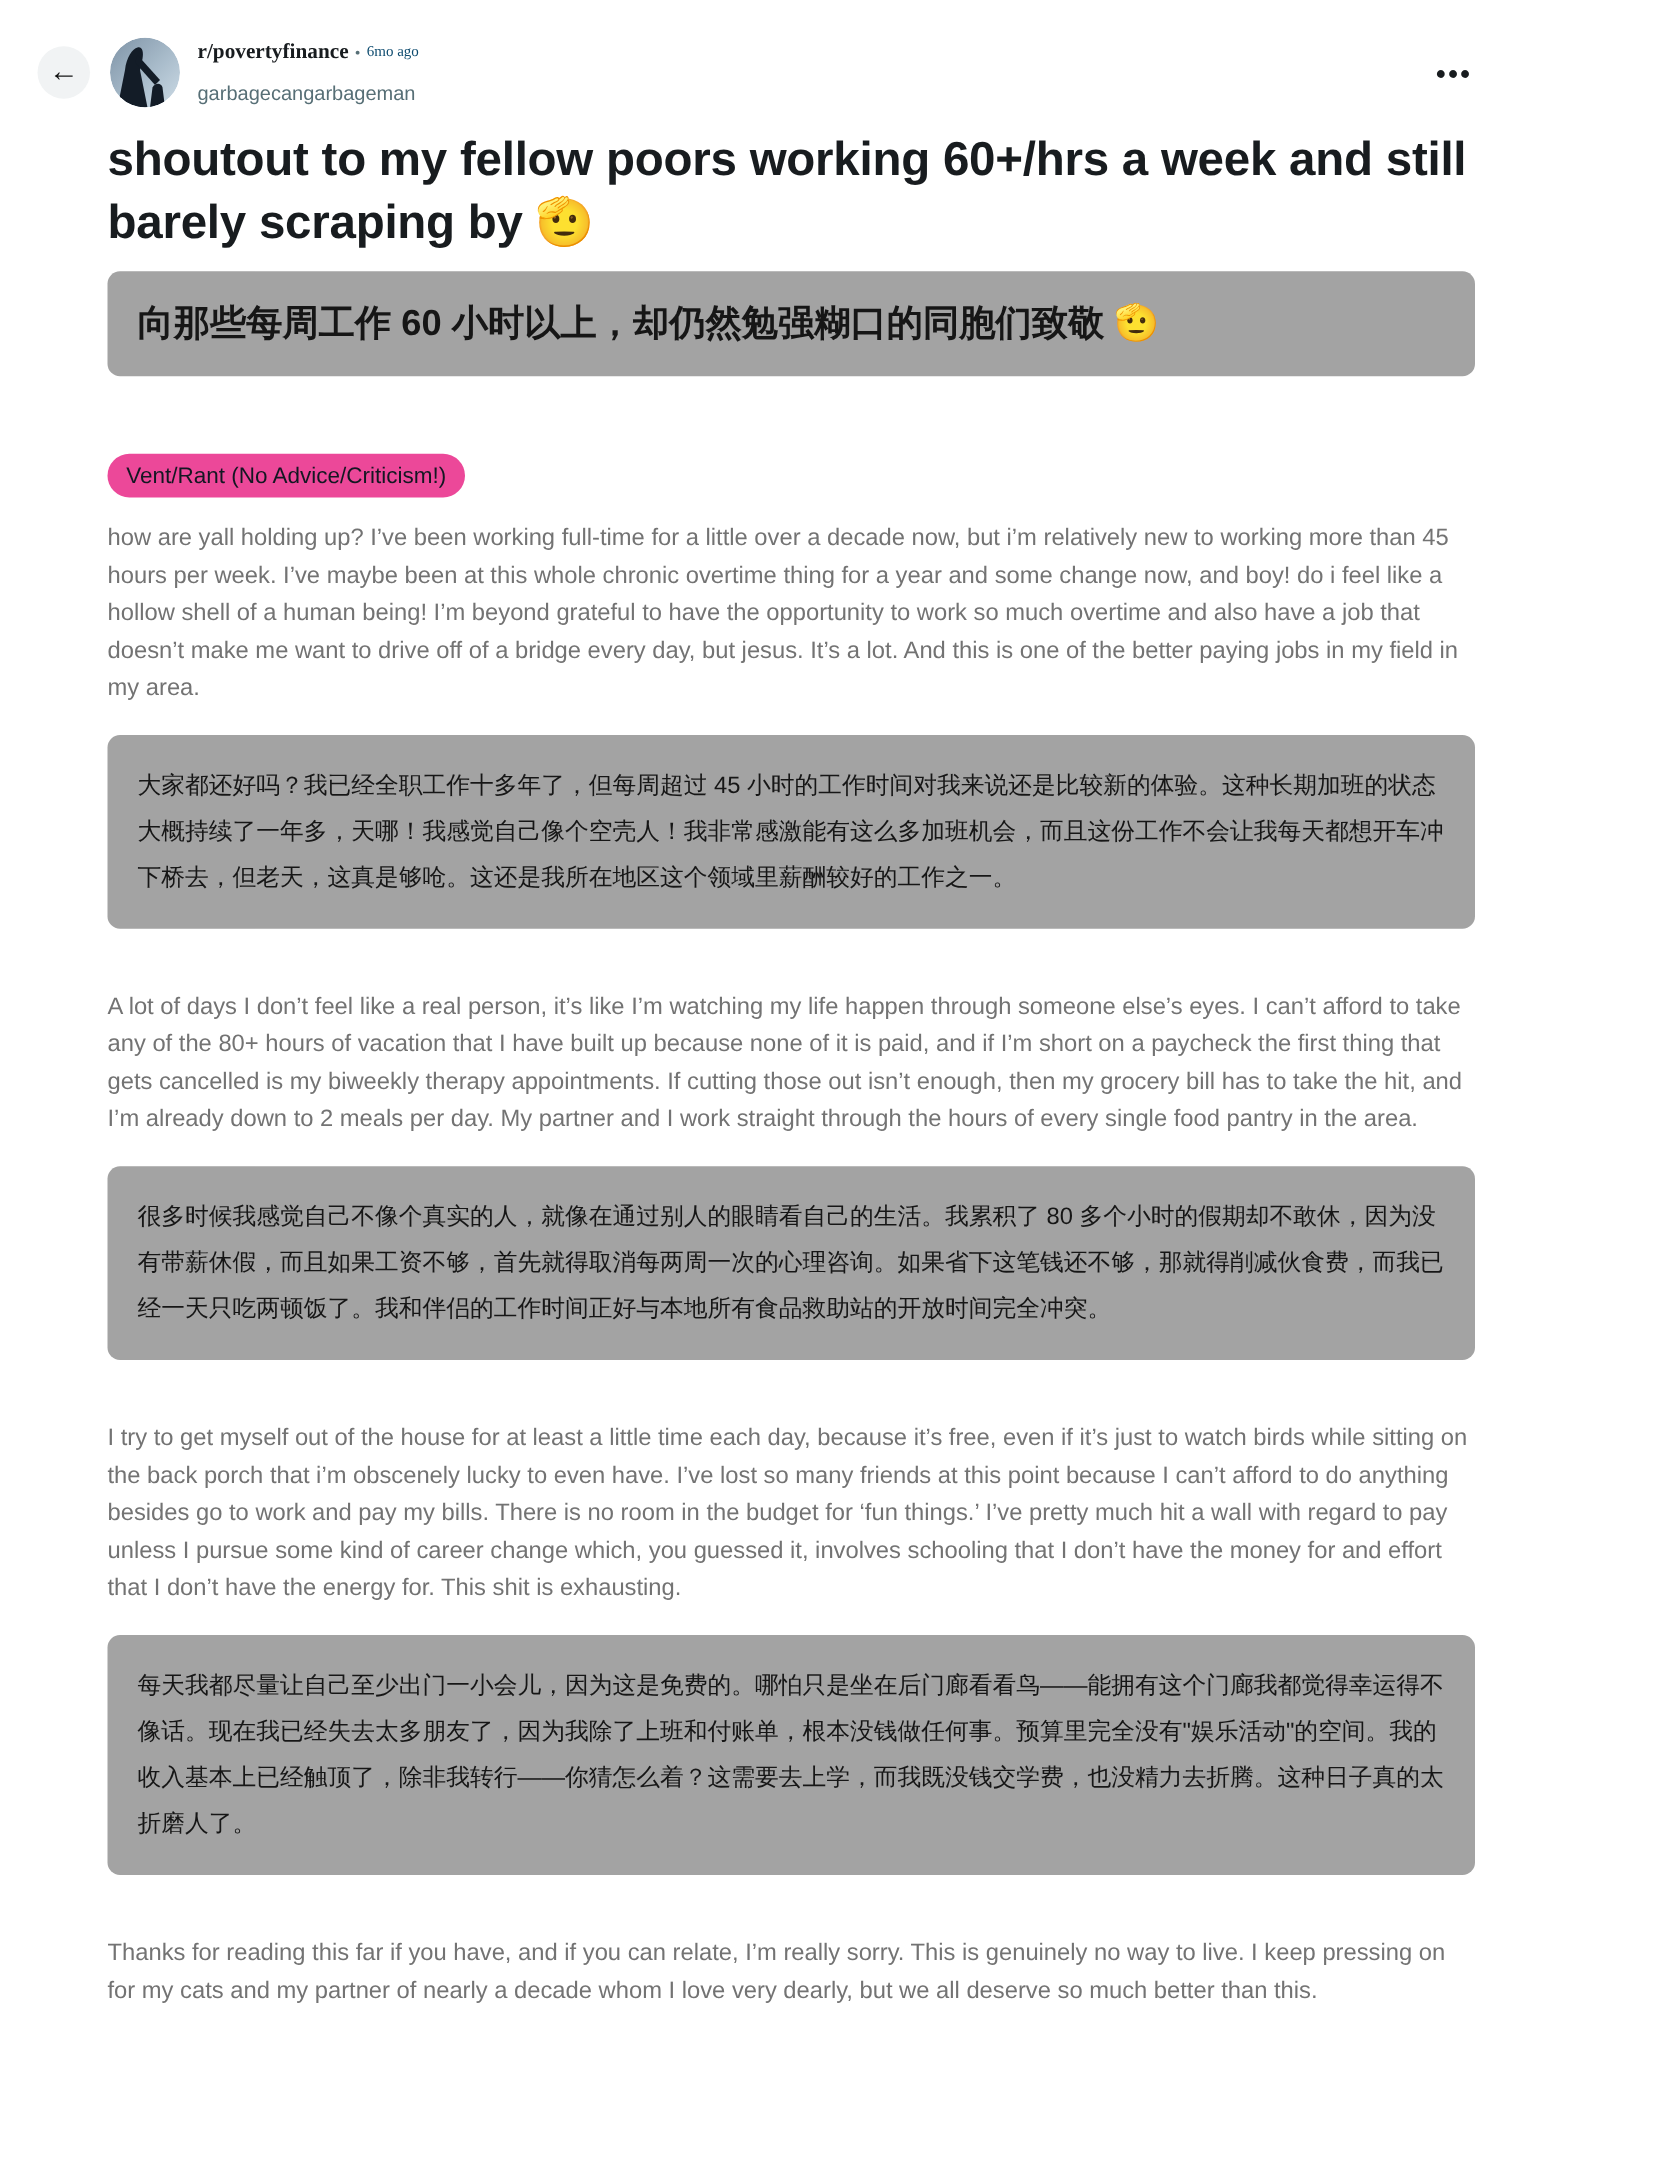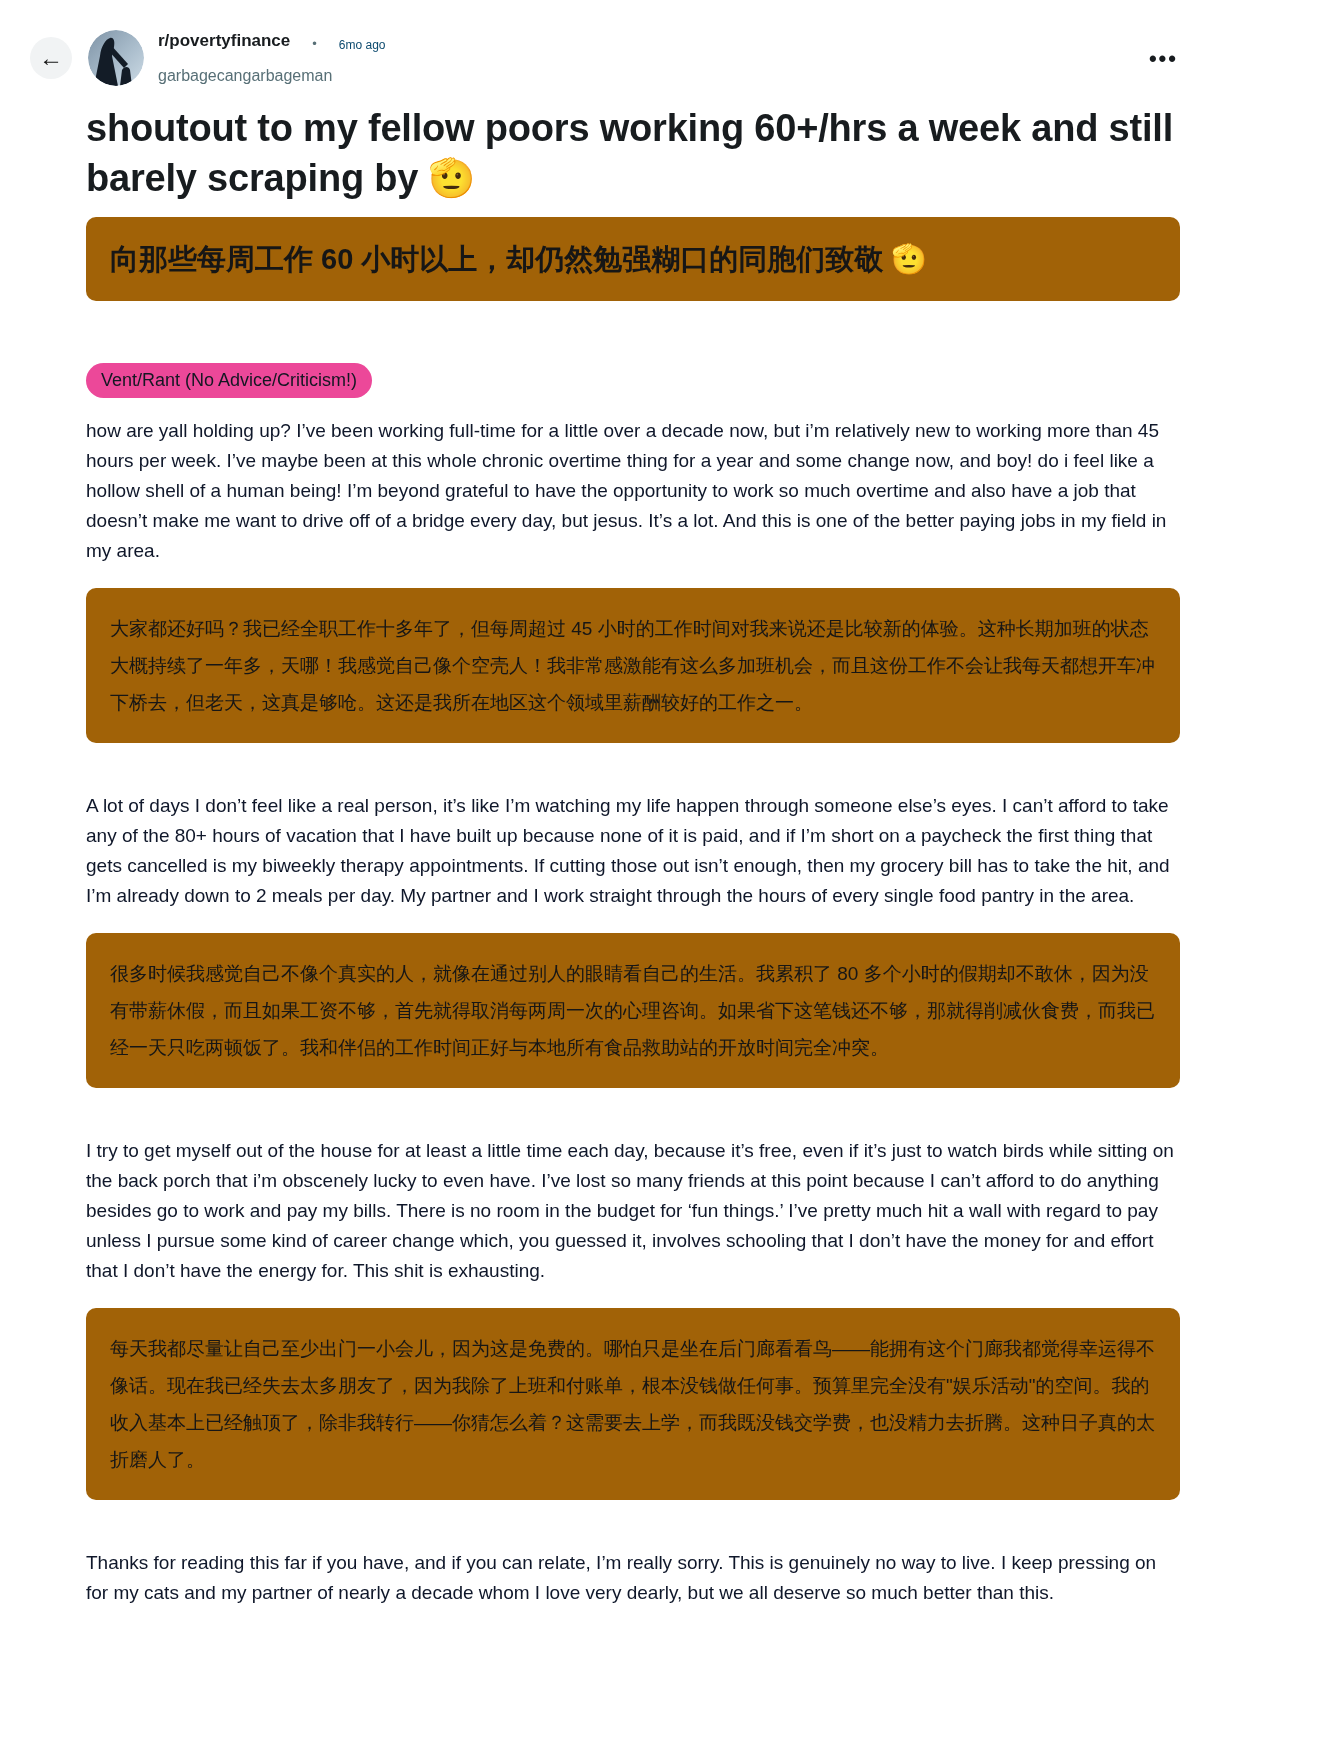--- a/index.html
+++ b/index.html
@@ -6,37 +6,37 @@
   body{font-family:"Liberation Sans","DejaVu Sans",sans-serif;color:#434f55;}
   .page{width:1324px;min-height:1740px;box-sizing:border-box;padding:30px 144px 60px 86px;position:relative;}
 
   
   .post-header{display:flex;align-items:center;margin-left:-56px;margin-bottom:6px;}
   .back-btn{width:42px;height:42px;border:none;border-radius:50%;background:#f1f3f4;display:flex;align-items:center;justify-content:center;cursor:pointer;flex:0 0 auto;}
   .back-btn span{font-size:24px;color:#111;line-height:1;}
   .avatar{width:56px;height:56px;border-radius:50%;overflow:hidden;margin-left:16px;flex:0 0 auto;cursor:pointer;}
   .avatar svg{display:block;}
   .meta{margin-left:14px;line-height:1.35;}
-  .meta-line1{display:flex;align-items:flex-end;gap:22px;}
+  .meta-line1{display:flex;align-items:center;gap:5px;font-family:Liberation Serif, serif;}
   .subreddit{font-weight:700;font-size:17px;color:#181c1f;cursor:pointer;}
   .meta-dot{color:#576f76;font-size:13px;}
   .time-ago{color:#0c4a6e;font-size:12px;}
   .username{color:#576f76;font-size:16px;margin-top:12px;}
   .overflow-btn{margin-left:auto;border:none;background:transparent;cursor:pointer;font-size:22px;font-weight:700;color:#181c1f;letter-spacing:2px;line-height:1;padding:4px 2px;align-self:flex-start;margin-top:14px;}
 
   
   .title-en{font-size:38px;font-weight:700;color:#181c1f;line-height:1.32;margin:16px 0 14px;letter-spacing:-0.2px;}
-  .zh-box{background:#a16207;border-radius:10px;box-sizing:border-box;padding:22px 24px;color:#161616;}
+  .zh-box{background:#a3a3a3;border-radius:10px;box-sizing:border-box;padding:22px 24px;color:#161616;}
   .title-zh{font-size:29px;font-weight:700;line-height:1.4;margin:0 0 62px;}
 
   
   .flair{display:inline-block;background:#ec4899;color:#131722;font-size:18px;line-height:1;padding:8px 15px 9px;border-radius:18px;margin:0 0 10px;cursor:pointer;}
 
   
-  .body-en{font-size:19px;line-height:30px;color:#0f172a;margin:8px 0 22px;}
+  .body-en{font-size:19px;line-height:30px;color:#737373;margin:8px 0 22px;}
   .body-zh{font-size:19px;line-height:37px;margin:0 0 48px;}
   .body-zh:last-child{margin-bottom:0;}
 </style>
 </head>
 <body>
 
 <div class="page">
 
   <header class="post-header">
     <button class="back-btn">

